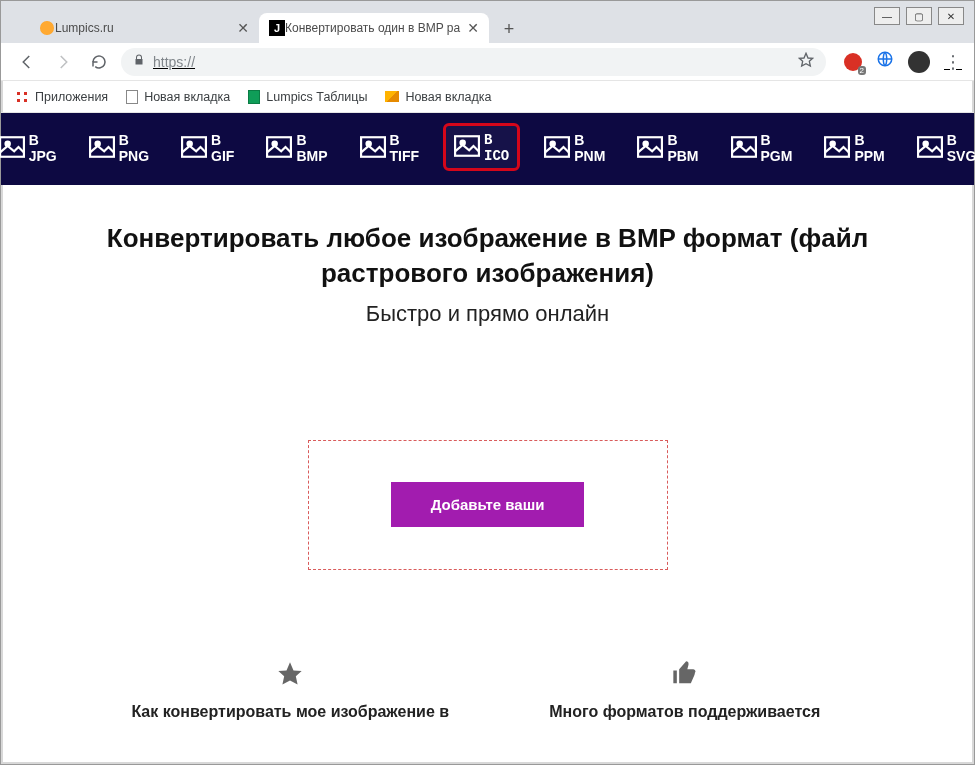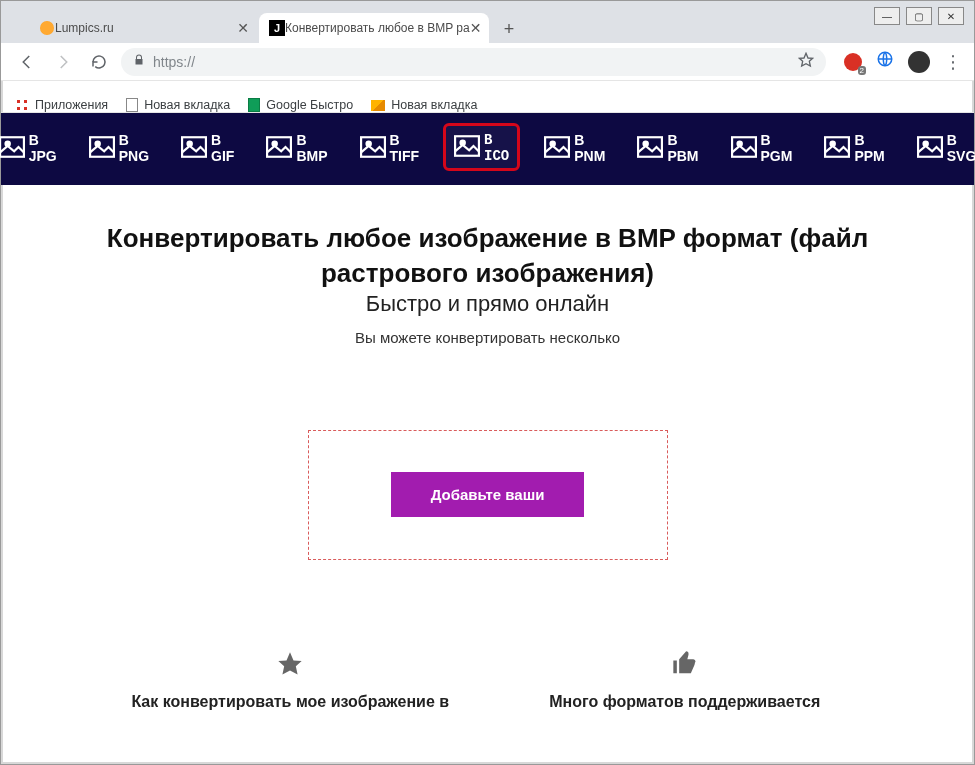--- a/index.html
+++ b/index.html
@@ -68,20 +68,21 @@
   width: 28px; height: 28px; display:flex; align-items:center; justify-content:center;
   font-size: 18px; color:#555; margin-left: 6px;
 }
 .addr-row {
   display:flex; align-items:center;
   height: 38px;
   padding: 0 12px;
   background:#fff;
   gap: 8px;
   border-bottom: 1px solid #e5e5e5;
+  text-decoration: underline;
 }
 .nav-btn { width:28px;height:28px;display:flex;align-items:center;justify-content:center;color:#5f6368;}
 .addr-bar {
   flex: 1;
   height: 28px;
   background:#f1f3f4;
   border-radius: 14px;
   display:flex; align-items:center;
   padding: 0 12px;
   gap:8px;
@@ -92,21 +93,21 @@
 .addr-bar .scheme { color:#80868b; }
 .addr-actions { display:flex; align-items:center; gap:14px; margin-left:10px;}
 .ext-badge {
   position:relative; width:18px;height:18px; background:#d93025; border-radius:50%;
   display:flex;align-items:center;justify-content:center; color:#fff; font-size:11px;
 }
 .globe-icon{ color:#1a73e8; font-size:18px; }
 .avatar { width:22px;height:22px;border-radius:50%; background:#333; }
 .kebab { color:#5f6368; font-size:18px; }
 .bookmarks-row {
-  display:flex; align-items:flex-end;
+  display:flex; align-items:center;
   height: 32px;
   padding: 0 14px;
   font-size: 12.5px;
   gap: 18px;
   color:#3c4043;
   border-bottom: 1px solid #e5e5e5;
 }
 .bm { display:flex; align-items:center; gap:6px; }
 .apps-icon {
   width:14px;height:14px;
@@ -145,21 +146,21 @@
 }
 .page-content h1 {
   font-size: 26px;
   font-weight: bold;
   line-height: 1.35;
   color:#111;
 }
 .page-content h2 {
   font-size: 22px;
   font-weight: normal;
-  margin-top: 0;
+  margin-top: 10px;
   color:#222;
 }
 .page-content .desc {
   font-size: 15px;
   color:#333;
   margin-top: 10px;
   line-height:1.5;
 }
 .upload-zone {
   width: 360px;
@@ -213,21 +214,21 @@
       <span class="favicon">
           <span class="fav-orange"></span>
         </span>
       <span>Lumpics.ru</span>
       <span class="tab-close">✕</span>
     </div>
     <div class="tab active">
       <span class="favicon">
           <span class="fav-j">J</span>
         </span>
-      <span>Конвертировать любое в BMP ра</span>
+      <span>Конвертировать один в BMP ра</span>
       <span class="tab-close">✕</span>
     </div>
     <div class="new-tab-btn">+</div>
   </div>
 
   <div class="addr-row">
     <div class="nav-btn">
       <svg width="18" height="18" viewBox="0 0 24 24" fill="none" stroke="#5f6368" stroke-width="2">
           <polyline points="15 4 7 12 15 20"></polyline>
         </svg>
@@ -278,21 +279,21 @@
     <div class="bm">
       <span class="apps-icon"></span>
       <span>Приложения</span>
     </div>
     <div class="bm">
       <span class="file-icon"></span>
       <span>Новая вкладка</span>
     </div>
     <div class="bm">
       <span class="sheets-icon"></span>
-      <span>Google Быстро</span>
+      <span>Lumpics Таблицы</span>
     </div>
     <div class="bm">
       <span class="pic-icon"></span>
       <span>Новая вкладка</span>
     </div>
   </div>
 
   <div class="format-bar" id="format-bar">
       <div class="fmt">
         <span><svg viewBox="0 0 24 20" fill="none" stroke="#fff" stroke-width="2">
@@ -381,21 +382,21 @@
             <polyline points="1 15 8 9 14 14 18 10 23 15" fill="none"></polyline>
           </svg></span>
         <span>В SVG</span>
       </div>
     </div>
 
   <div class="page-content">
     <h1>Конвертировать любое изображение в BMP формат (файл растрового изображения)</h1>
     <h2>Быстро и прямо онлайн</h2>
     <p class="desc">
-      <span>Вы можете конвертировать несколько</span><br>
+      <br>
     </p>
 
     <div class="upload-zone">
       <button class="add-btn">Добавьте ваши</button>
     </div>
 
     <div class="feature-row">
       <div class="feature">
         <span class="ficn">
           <svg width="28" height="28" viewBox="0 0 24 24" fill="#666">

